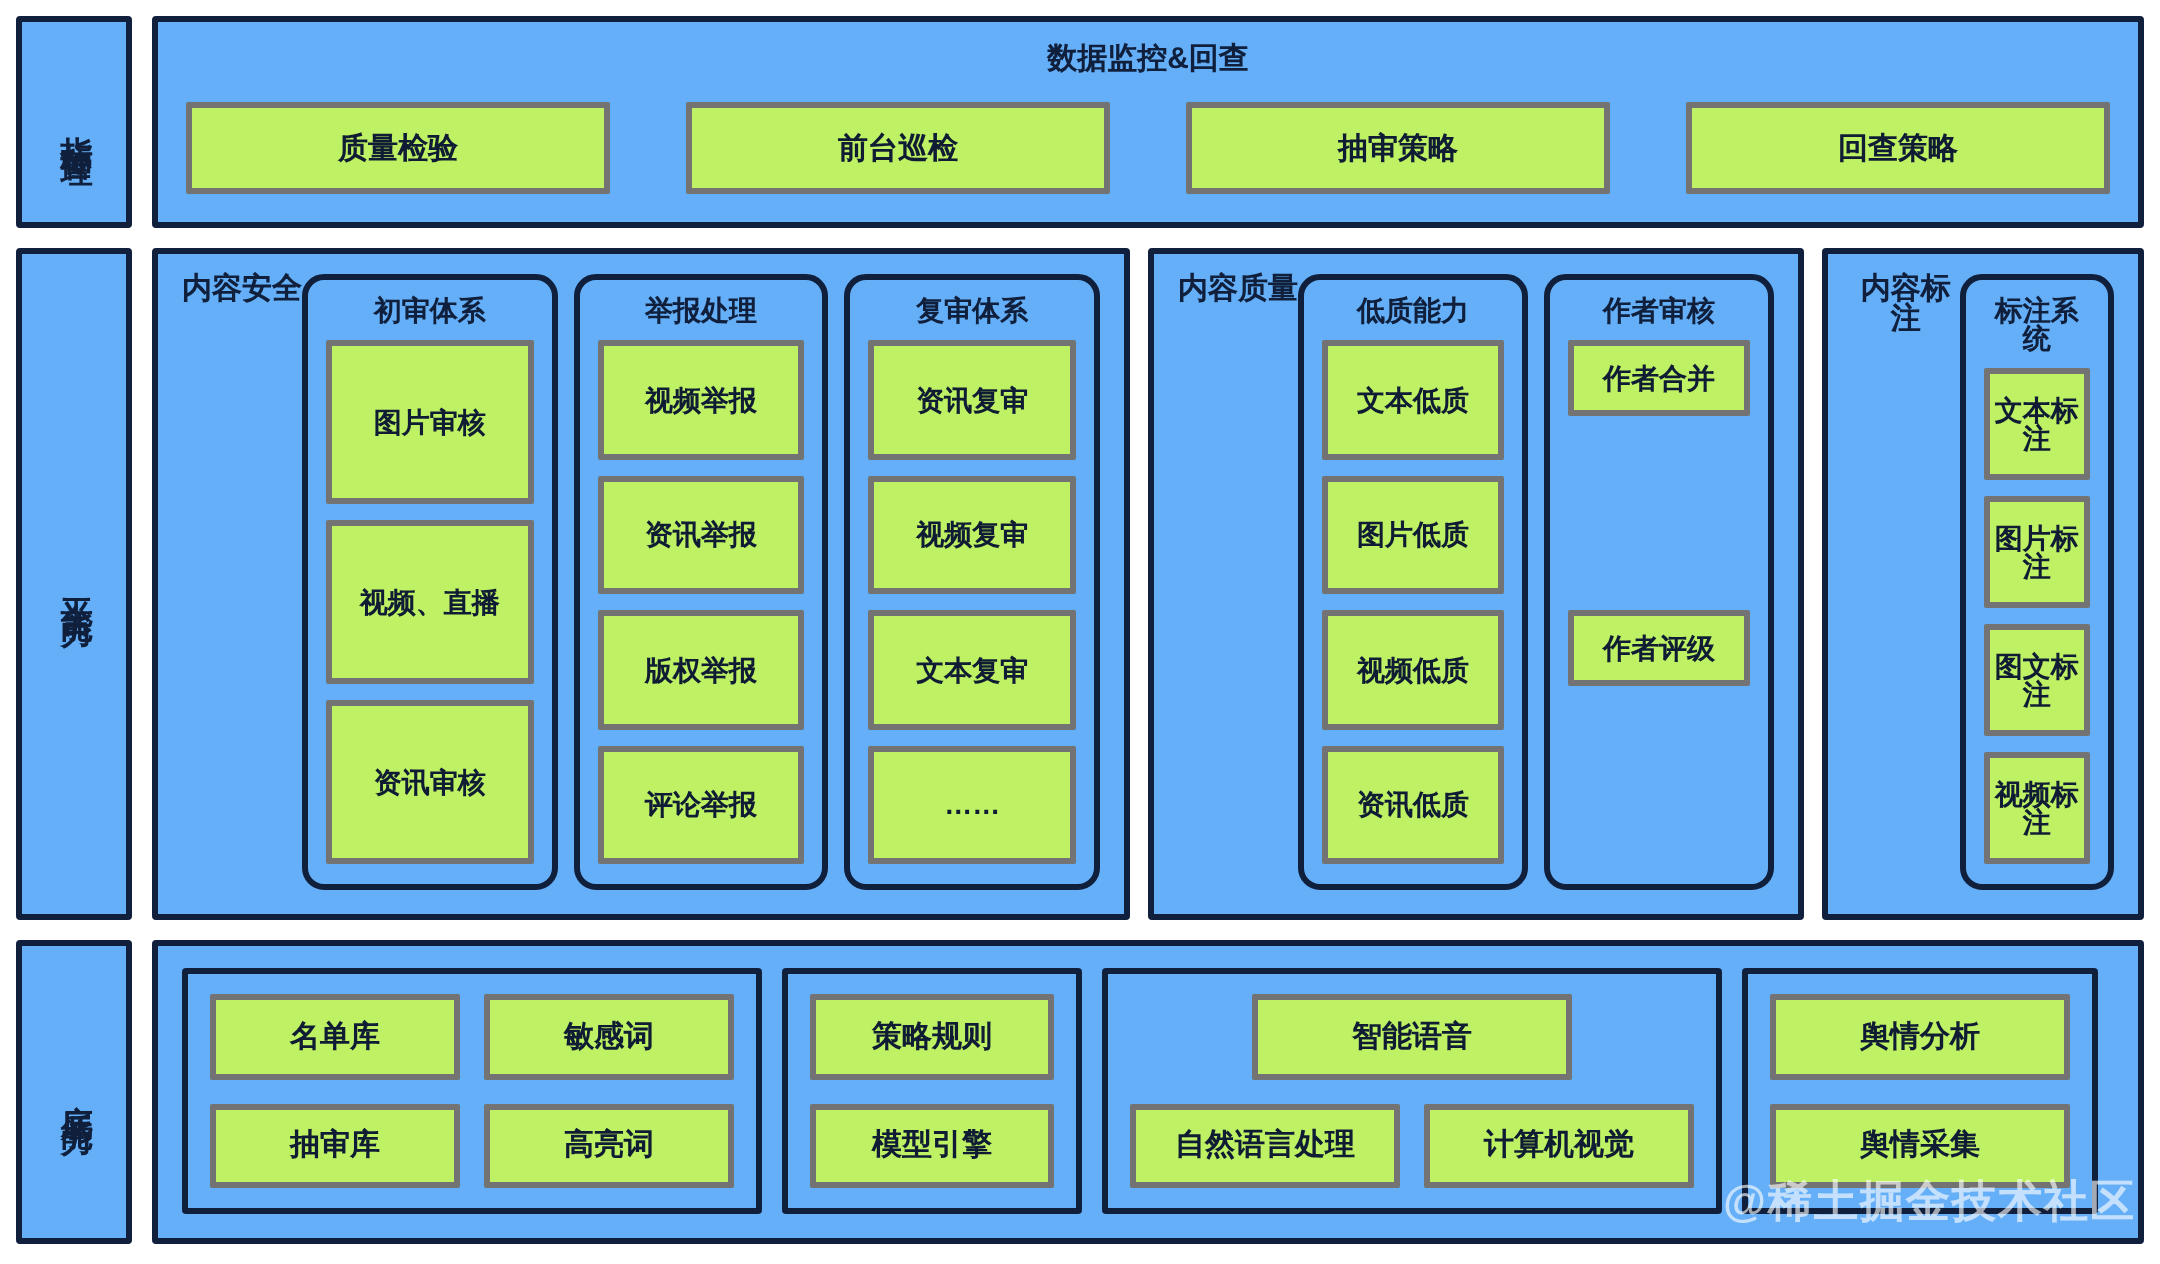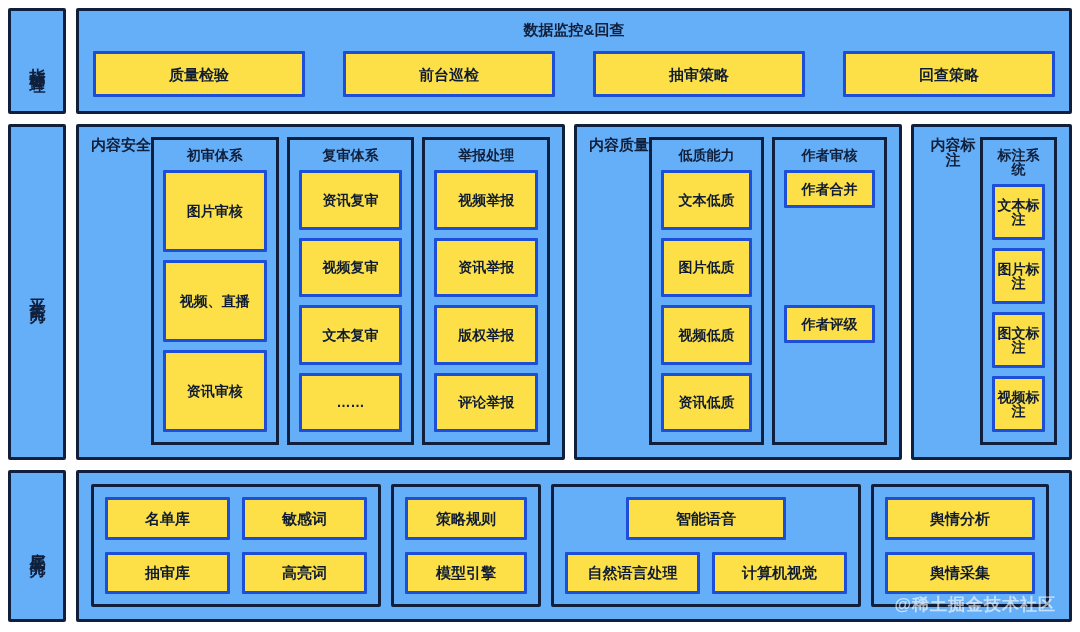--- a/index.html
+++ b/index.html
@@ -79,22 +79,22 @@
     padding: 11px 14px 14px 14px;
   }
   .top-panel .panel-title { margin-bottom: 14px; }
   .top-row {
     display: flex;
     gap: 38px;
     flex: 1 1 auto;
     align-items: stretch;
   }
   .leaf {
-    background: #fde047;
-    border: 3px solid #1d4ed8;
+    background: #bef264;
+    border: 3px solid #737373;
     border-radius: 1px;
     display: flex;
     align-items: center;
     justify-content: center;
     font-size: 15px;
     font-weight: 600;
     color: #0f1c33;
     box-sizing: border-box;
     text-align: center;
     line-height: 1;
@@ -124,21 +124,21 @@
     flex: 1 1 auto;
     display: flex;
     gap: 8px;
     min-height: 0;
     min-width: 0;
   }
   .sub {
     flex: 1 1 0;
     background: #65aff8;
     border: 3px solid #10203c;
-    border-radius: 0;
+    border-radius: 11px;
     box-sizing: border-box;
     padding: 8px 9px 10px 9px;
     display: flex;
     flex-direction: column;
     min-width: 0;
   }
   .sub-title {
     text-align: center;
     font-size: 14px;
     font-weight: 700;
@@ -189,23 +189,23 @@
     gap: 12px;
     min-height: 0;
   }
   .bot-row .leaf { flex: 1 1 0; font-size: 15px; }
   .bot-row.centered { justify-content: center; }
   .bot-row.centered .leaf { flex: 0 0 160px; }
 
   
   .watermark {
     position: absolute;
-    right: 24px;
+    right: 12px;
     bottom: 16px;
-    font-size: 17px;
+    font-size: 22px;
     font-weight: 700;
     color: rgba(255,255,255,0.62);
     letter-spacing: 1px;
     pointer-events: none;
     white-space: nowrap;
   }
 </style>
 </head>
 <body>
 
@@ -240,36 +240,36 @@
           <div class="sub">
             <div class="sub-title">初审体系</div>
             <div class="sub-items">
               <div class="leaf">图片审核</div>
               <div class="leaf">视频、直播</div>
               <div class="leaf">资讯审核</div>
             </div>
           </div>
 
           <div class="sub">
+            <div class="sub-title">举报处理</div>
+            <div class="sub-items">
+              <div class="leaf">视频举报</div>
+              <div class="leaf">资讯举报</div>
+              <div class="leaf">版权举报</div>
+              <div class="leaf">评论举报</div>
+            </div>
+          </div>
+
+          <div class="sub">
             <div class="sub-title">复审体系</div>
             <div class="sub-items">
               <div class="leaf">资讯复审</div>
               <div class="leaf">视频复审</div>
               <div class="leaf">文本复审</div>
               <div class="leaf">……</div>
-            </div>
-          </div>
-
-          <div class="sub">
-            <div class="sub-title">举报处理</div>
-            <div class="sub-items">
-              <div class="leaf">视频举报</div>
-              <div class="leaf">资讯举报</div>
-              <div class="leaf">版权举报</div>
-              <div class="leaf">评论举报</div>
             </div>
           </div>
 
         </div>
       </div>
 
       <div class="panel group group-quality">
         <div class="panel-title">内容质量</div>
         <div class="subcols">
 

